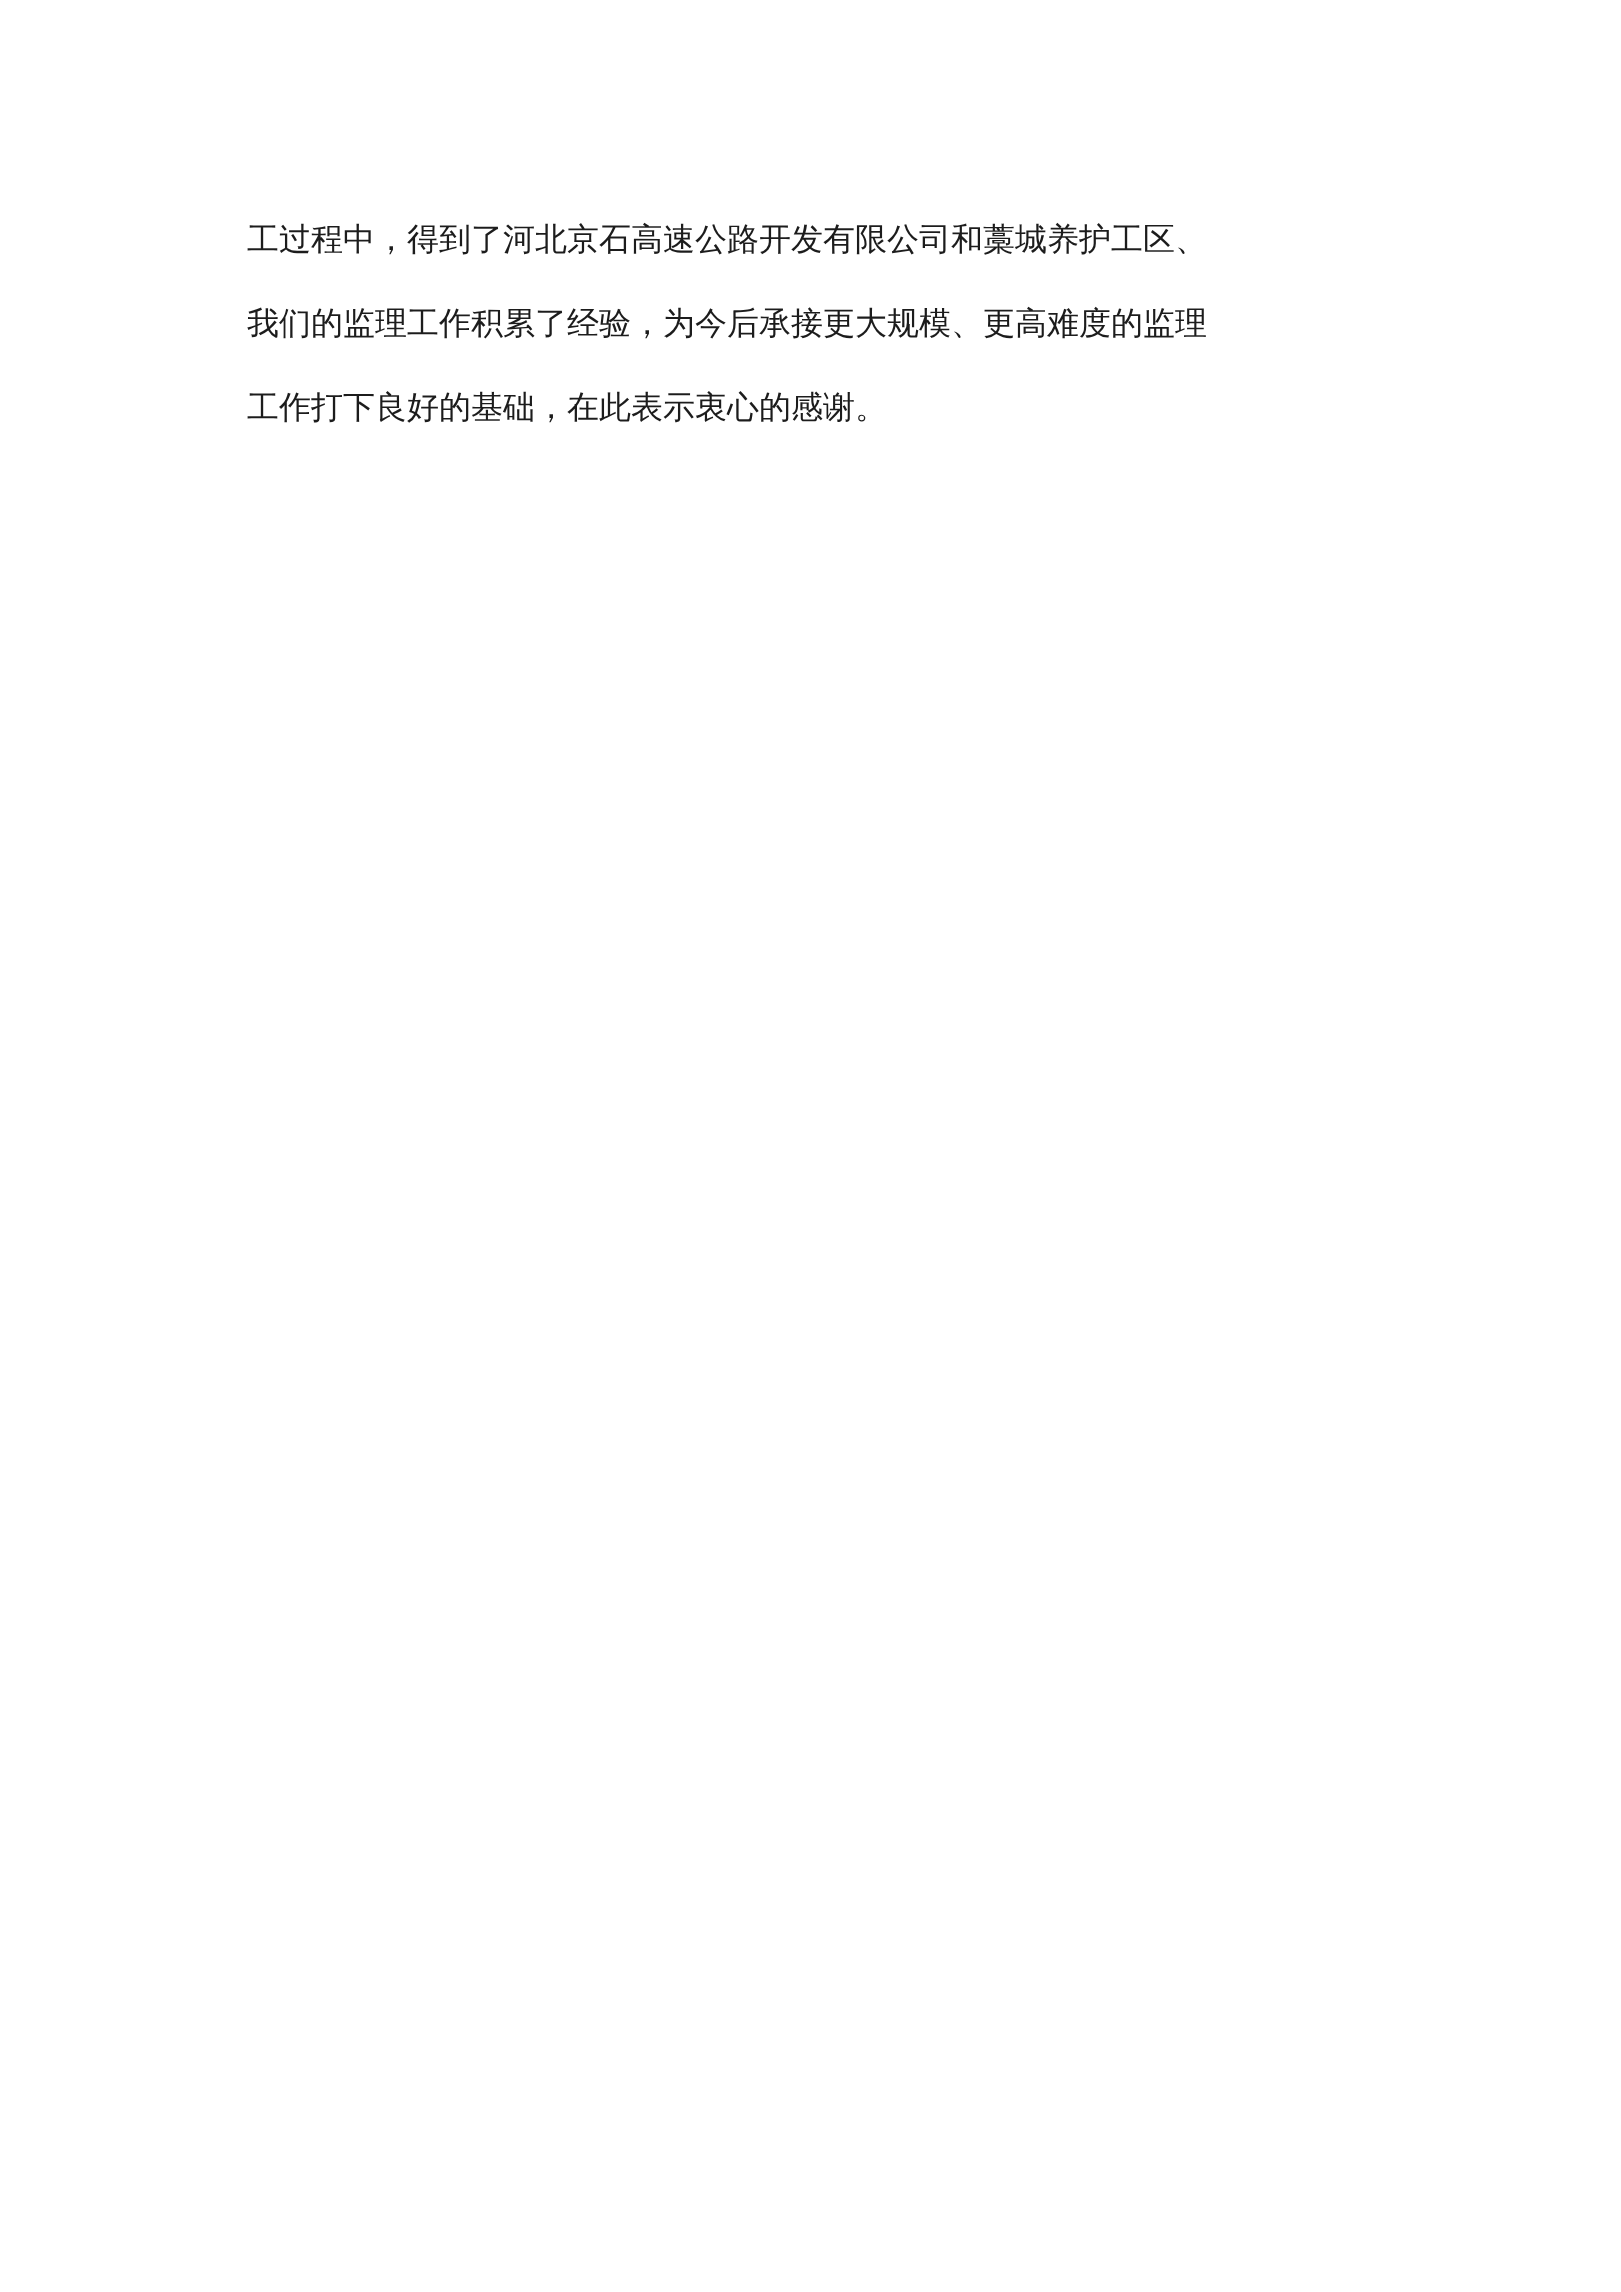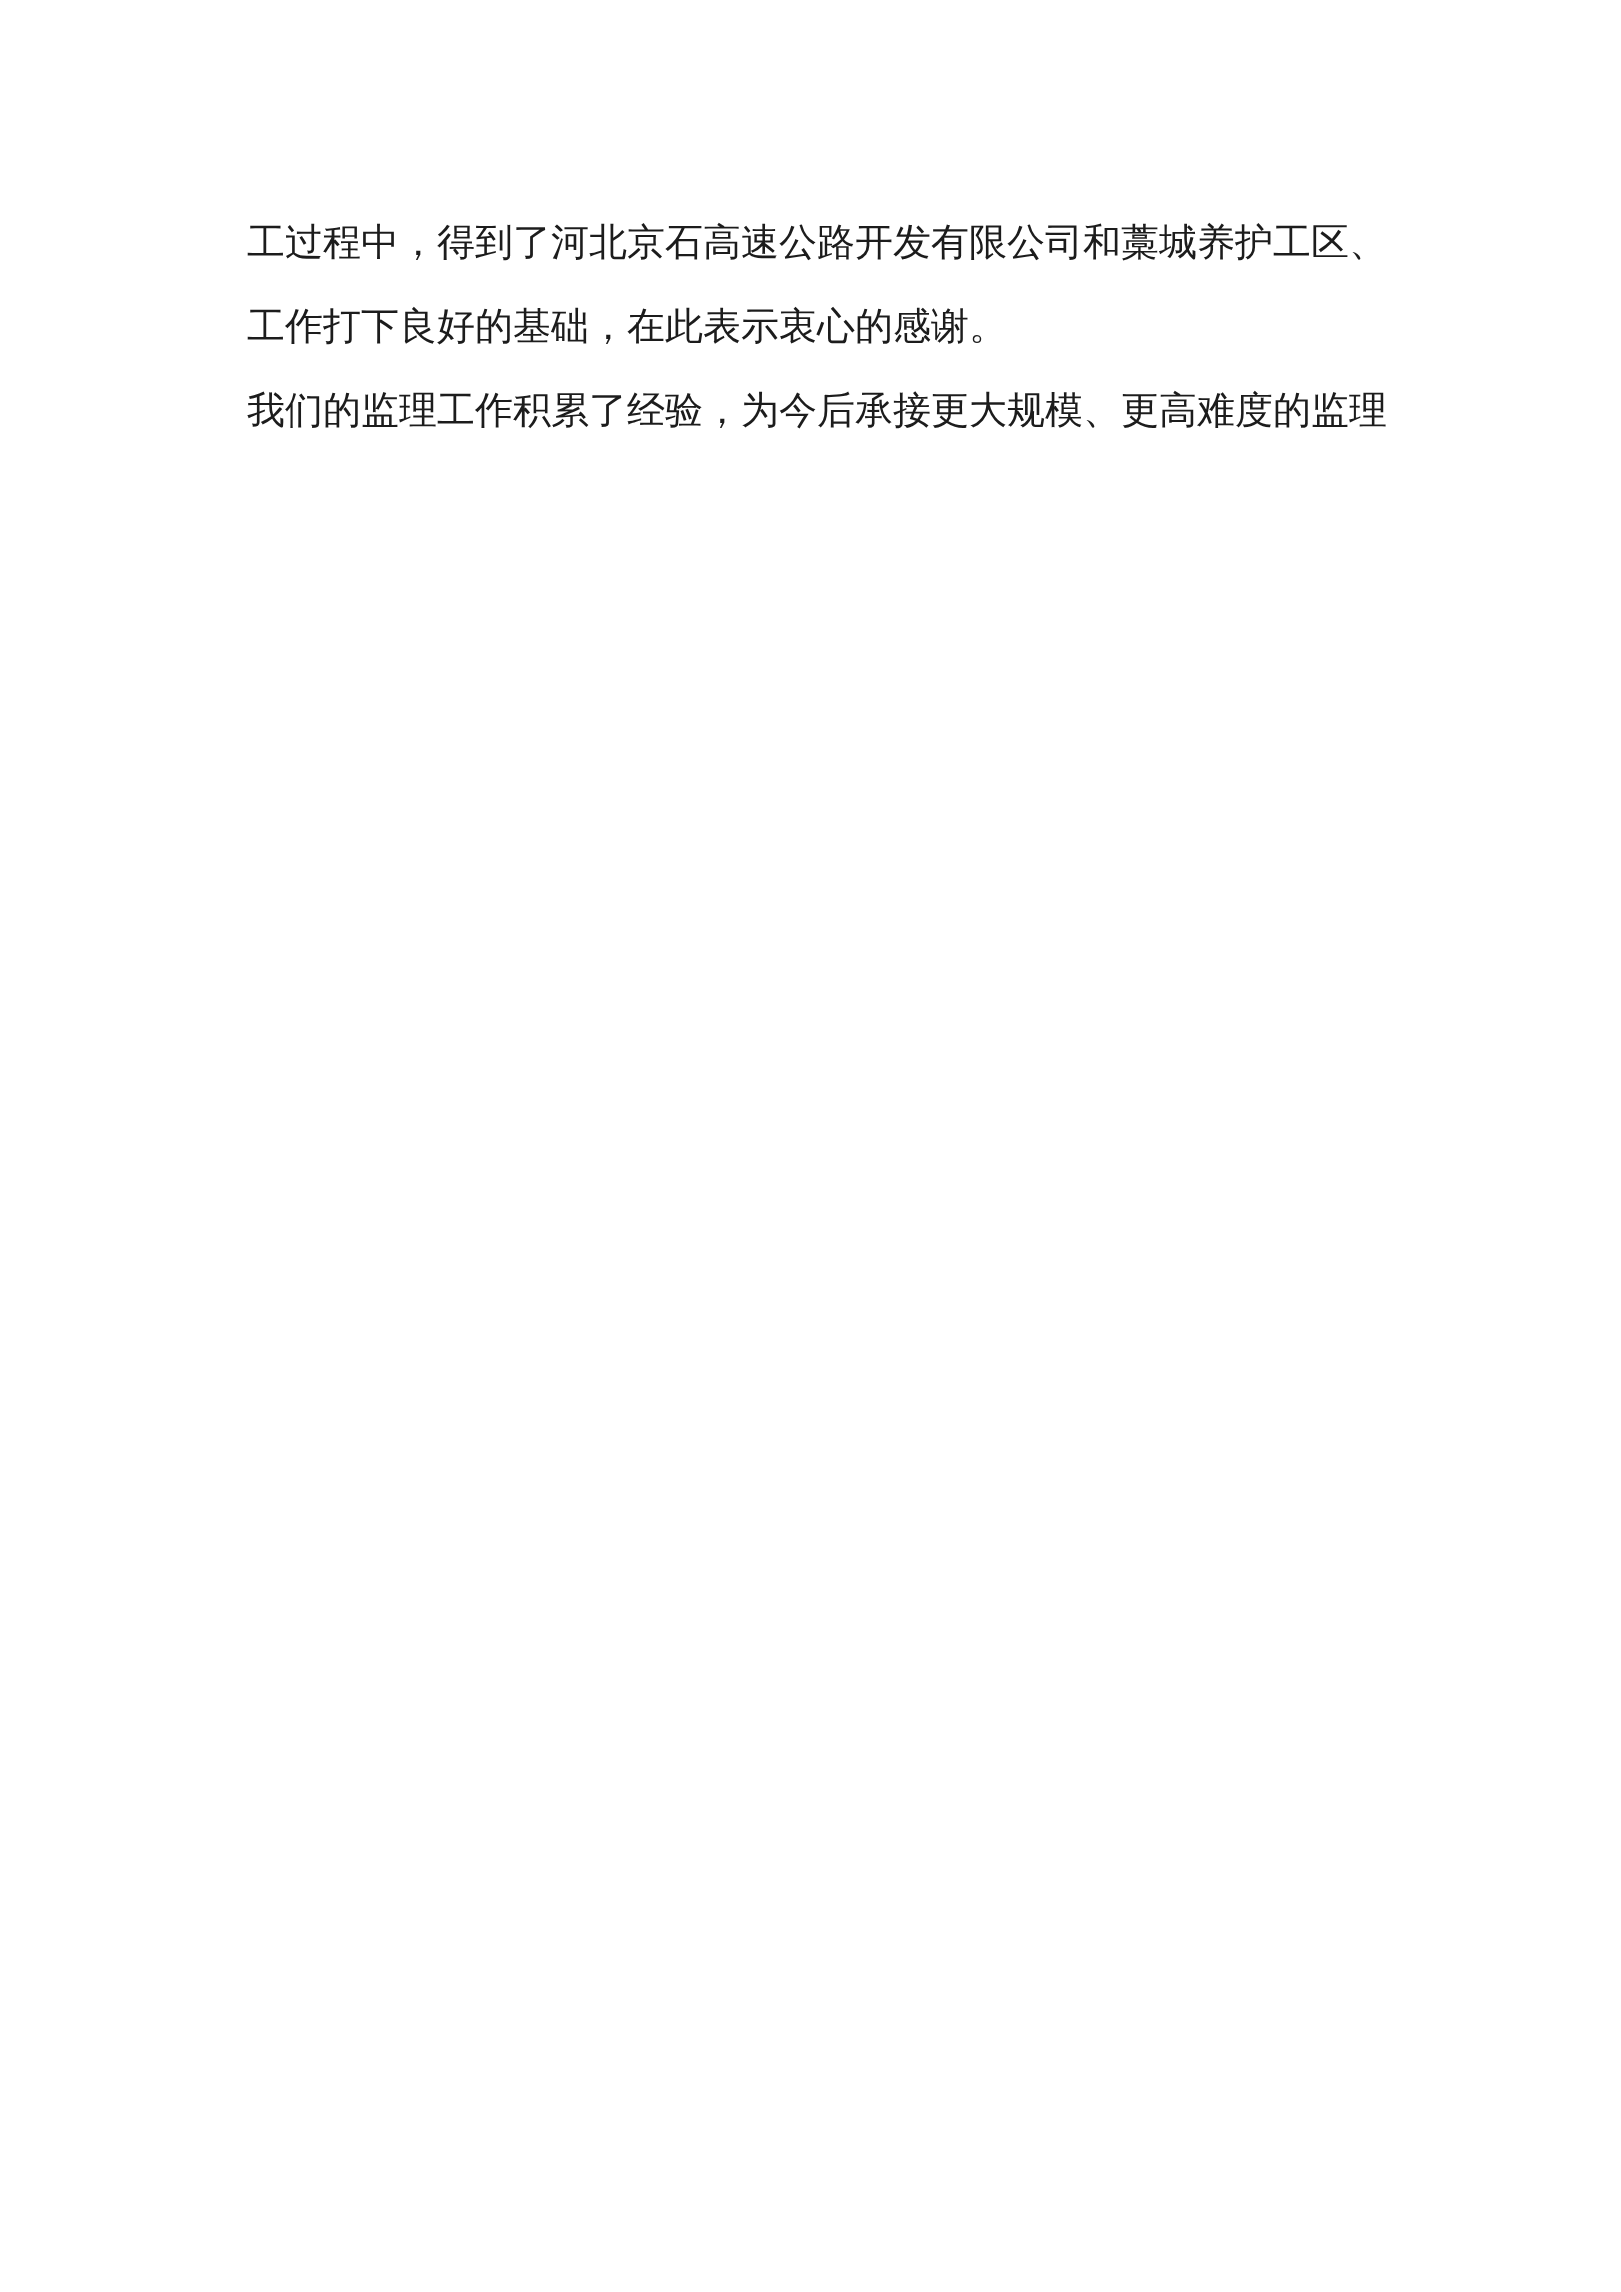--- a/index.html
+++ b/index.html
@@ -12,34 +12,34 @@
     width: 1621px;
     height: 2293px;
     background: #ffffff;
     overflow: hidden;
   }
   .text-block {
     position: absolute;
     left: 247px;
     top: 200px;
     width: 1133px;
-    font-family: Liberation Sans, sans-serif;
-    font-size: 38px;
+    font-family: Liberation Mono, monospace;
+    font-size: 32px;
     line-height: 84px;
     color: #1c1c1c;
     text-align: justify;
   }
   .line {
     white-space: nowrap;
     letter-spacing: 0;
   }
 </style>
 </head>
 <body>
 
 <div class="page">
   <div class="text-block">
     <div class="line">工过程中，得到了河北京石高速公路开发有限公司和藁城养护工区、</div>
+    <div class="line">我们的监理工作积累了经验，为今后承接更大规模、更高难度的监理</div>
     <div class="line">工作打下良好的基础，在此表示衷心的感谢。</div>
-    <div class="line">我们的监理工作积累了经验，为今后承接更大规模、更高难度的监理</div>
   </div>
 </div>
 
 
 </body></html>

